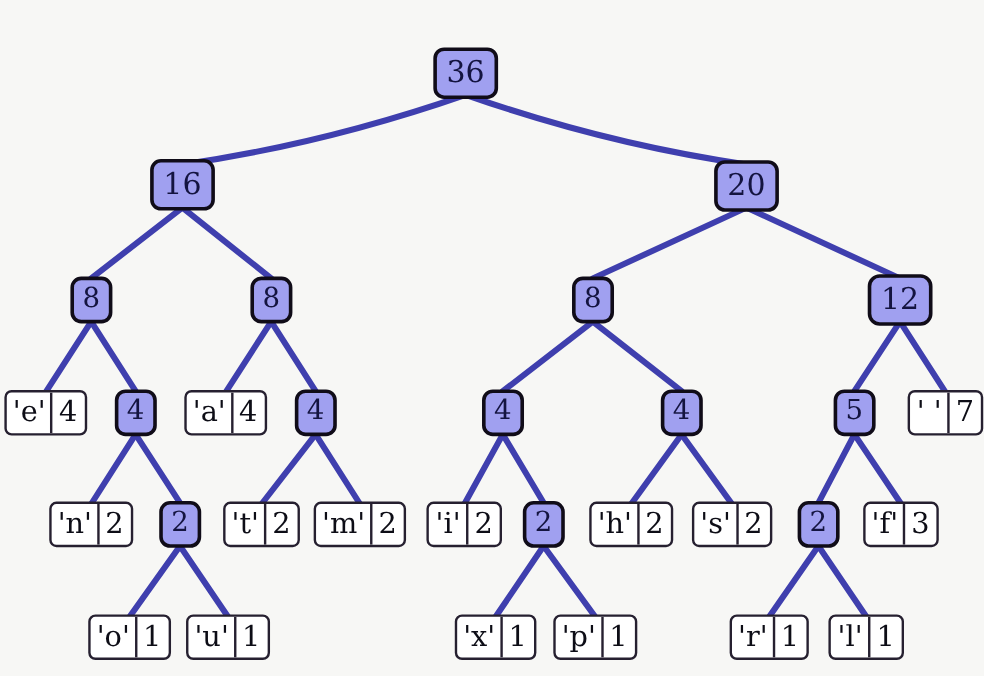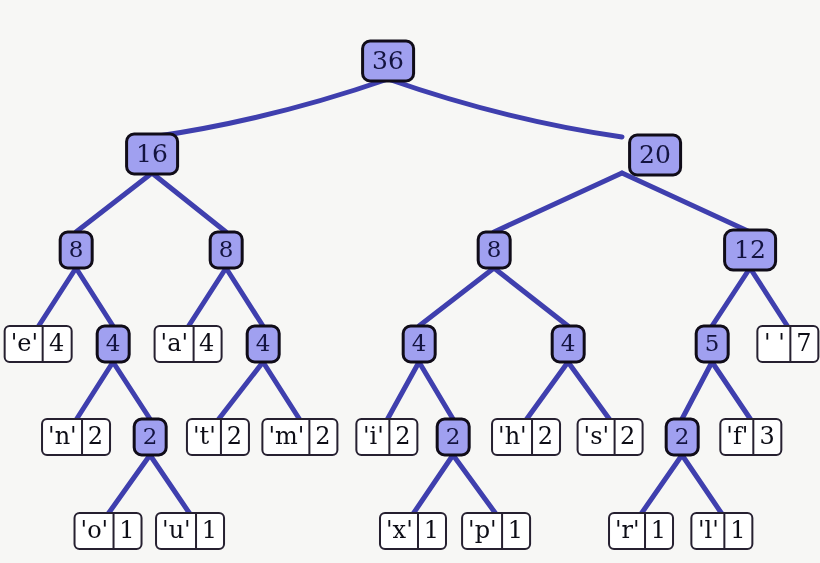--- a/index.html
+++ b/index.html
@@ -107,21 +107,21 @@
     <line x1="150" y1="455" x2="190" y2="514" stroke="#3f3fae" stroke-width="5" stroke-linecap="round"></line>
     <line x1="453" y1="455" x2="413" y2="514" stroke="#3f3fae" stroke-width="5" stroke-linecap="round"></line>
     <line x1="453" y1="455" x2="496" y2="514" stroke="#3f3fae" stroke-width="5" stroke-linecap="round"></line>
     <line x1="682" y1="455" x2="641" y2="514" stroke="#3f3fae" stroke-width="5" stroke-linecap="round"></line>
     <line x1="682" y1="455" x2="722" y2="514" stroke="#3f3fae" stroke-width="5" stroke-linecap="round"></line>
   </svg>
 
 <div id="node-layer">
     <div class="internal-node" style="left: 388px; top: 61px;">36</div>
     <div class="internal-node" style="left: 152px; top: 154px;">16</div>
-    <div class="internal-node" style="left: 622px; top: 155px; margin-left: 33px;">20</div>
+    <div class="internal-node" style="left: 622px; top: 155px;">20</div>
     <div class="internal-node small" style="left: 76px; top: 250px;">8</div>
     <div class="internal-node small" style="left: 226px; top: 250px;">8</div>
     <div class="internal-node small" style="left: 494px; top: 250px;">8</div>
     <div class="internal-node" style="left: 750px; top: 250px; border-radius: 10px;">12</div>
     <div class="leaf-node" style="left: 38px; top: 344px;">
       <span class="leaf-char">'e'</span>
       <span class="leaf-freq">4</span>
     </div>
     <div class="internal-node small" style="left: 113px; top: 344px;">4</div>
     <div class="leaf-node" style="left: 188px; top: 344px;">

